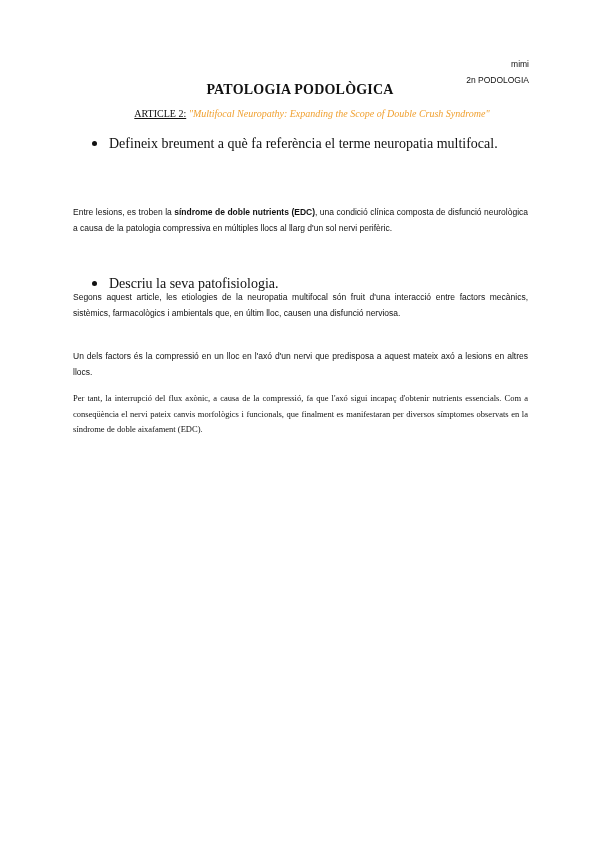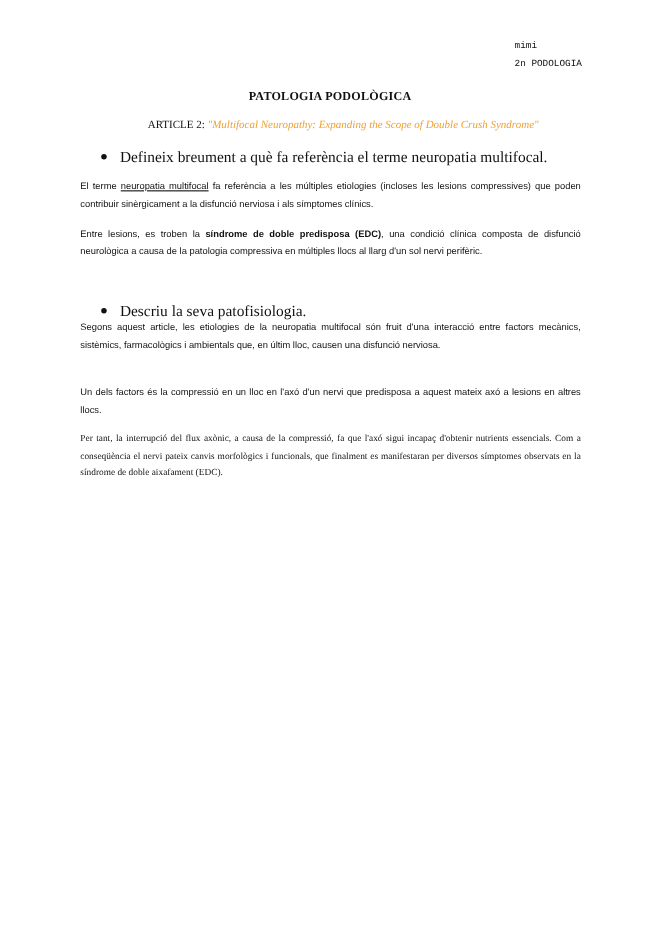--- a/index.html
+++ b/index.html
@@ -1,30 +1,30 @@
 <!DOCTYPE html>
 <html><head>
   <meta charset="utf-8">
   <style>
     html, body { margin: 0; padding: 0; background: #ffffff; }
     body { width: 600px; height: 848px; position: relative; overflow: hidden; color: #111; }
     .page { position: absolute; left: 0; top: 0; width: 600px; height: 848px; background: #fff; }
     .header-right {
-      position: absolute; right: 71px; top: 34px; text-align: left;
-      font-family: Liberation Mono, monospace; font-size: 8.5px; line-height: 16px; color: #111;
+      position: absolute; right: 71px; top: 56px; text-align: right;
+      font-family: Liberation Sans, sans-serif; font-size: 8.5px; line-height: 16px; color: #111;
     }
     .title {
       position: absolute; left: 0; width: 600px; top: 82px; text-align: center;
-      font-family: "Liberation Serif", serif; font-weight: bold; font-size: 11px; letter-spacing: 0.2px;
+      font-family: "Liberation Serif", serif; font-weight: bold; font-size: 14px; letter-spacing: 0.2px;
     }
     .article-line {
       position: absolute; left: 0; width: 624px; top: 108px; text-align: center;
       font-family: "Liberation Serif", serif; font-size: 10px;
     }
-    .article-label { }
+    .article-label { text-decoration: underline; }
     .article-title { color: #f0a030; font-style: italic; }
     .bullet {
       position: absolute; left: 92px; font-family: "Liberation Serif", serif; font-size: 14px;
     }
     .bullet .dot { display: inline-block; width: 5px; height: 5px; background: #111; border-radius: 50%; margin-right: 12px; vertical-align: middle; position: relative; top: -1px; }
     .para {
       position: absolute; left: 73px; width: 455px; text-align: justify;
       font-family: "Liberation Sans", sans-serif; font-size: 8.5px; line-height: 15.5px; color: #111;
     }
     .u { text-decoration: underline; }
@@ -43,26 +43,23 @@
   <div class="title">PATOLOGIA PODOLÒGICA</div>
 
   <div class="article-line">
     <span class="article-label">ARTICLE 2:</span><span class="article-title"> "Multifocal Neuropathy: Expanding the Scope of Double Crush Syndrome"</span>
   </div>
 
   <div class="bullet" style="top:136px;">
     <span class="dot"></span><span>Defineix breument a què fa referència el terme neuropatia multifocal.</span>
   </div>
 
-  <div class="para" style="top:162px;">
-    <span>El terme </span><span class="u">neuropatia multifocal</span><span> fa referència a les múltiples etiologies (incloses les lesions compressives) que poden contribuir sinèrgicament a la disfunció nerviosa i als símptomes clínics.</span>
-  </div>
 
   <div class="para" style="top:205px;">
-    <span>Entre lesions, es troben la </span><span class="b">síndrome de doble predisposa (EDC)</span><span>, una condició clínica composta de disfunció neurològica a causa de la patologia compressiva en múltiples llocs al llarg d'un sol nervi perifèric.</span>
+    <span>Entre lesions, es troben la </span><span class="b">síndrome de doble nutrients (EDC)</span><span>, una condició clínica composta de disfunció neurològica a causa de la patologia compressiva en múltiples llocs al llarg d'un sol nervi perifèric.</span>
   </div>
 
   <div class="bullet" style="top:276px;">
     <span class="dot"></span><span>Descriu la seva patofisiologia.</span>
   </div>
 
   <div class="para" style="top:349px;">Un dels factors és la compressió en un lloc en l'axó d'un nervi que predisposa a aquest mateix axó a lesions en altres llocs.</div>
 
   <div class="para" style="top:290px;">Segons aquest article, les etiologies de la neuropatia multifocal són fruit d'una interacció entre factors mecànics, sistèmics, farmacològics i ambientals que, en últim lloc, causen una disfunció nerviosa.</div>
 

